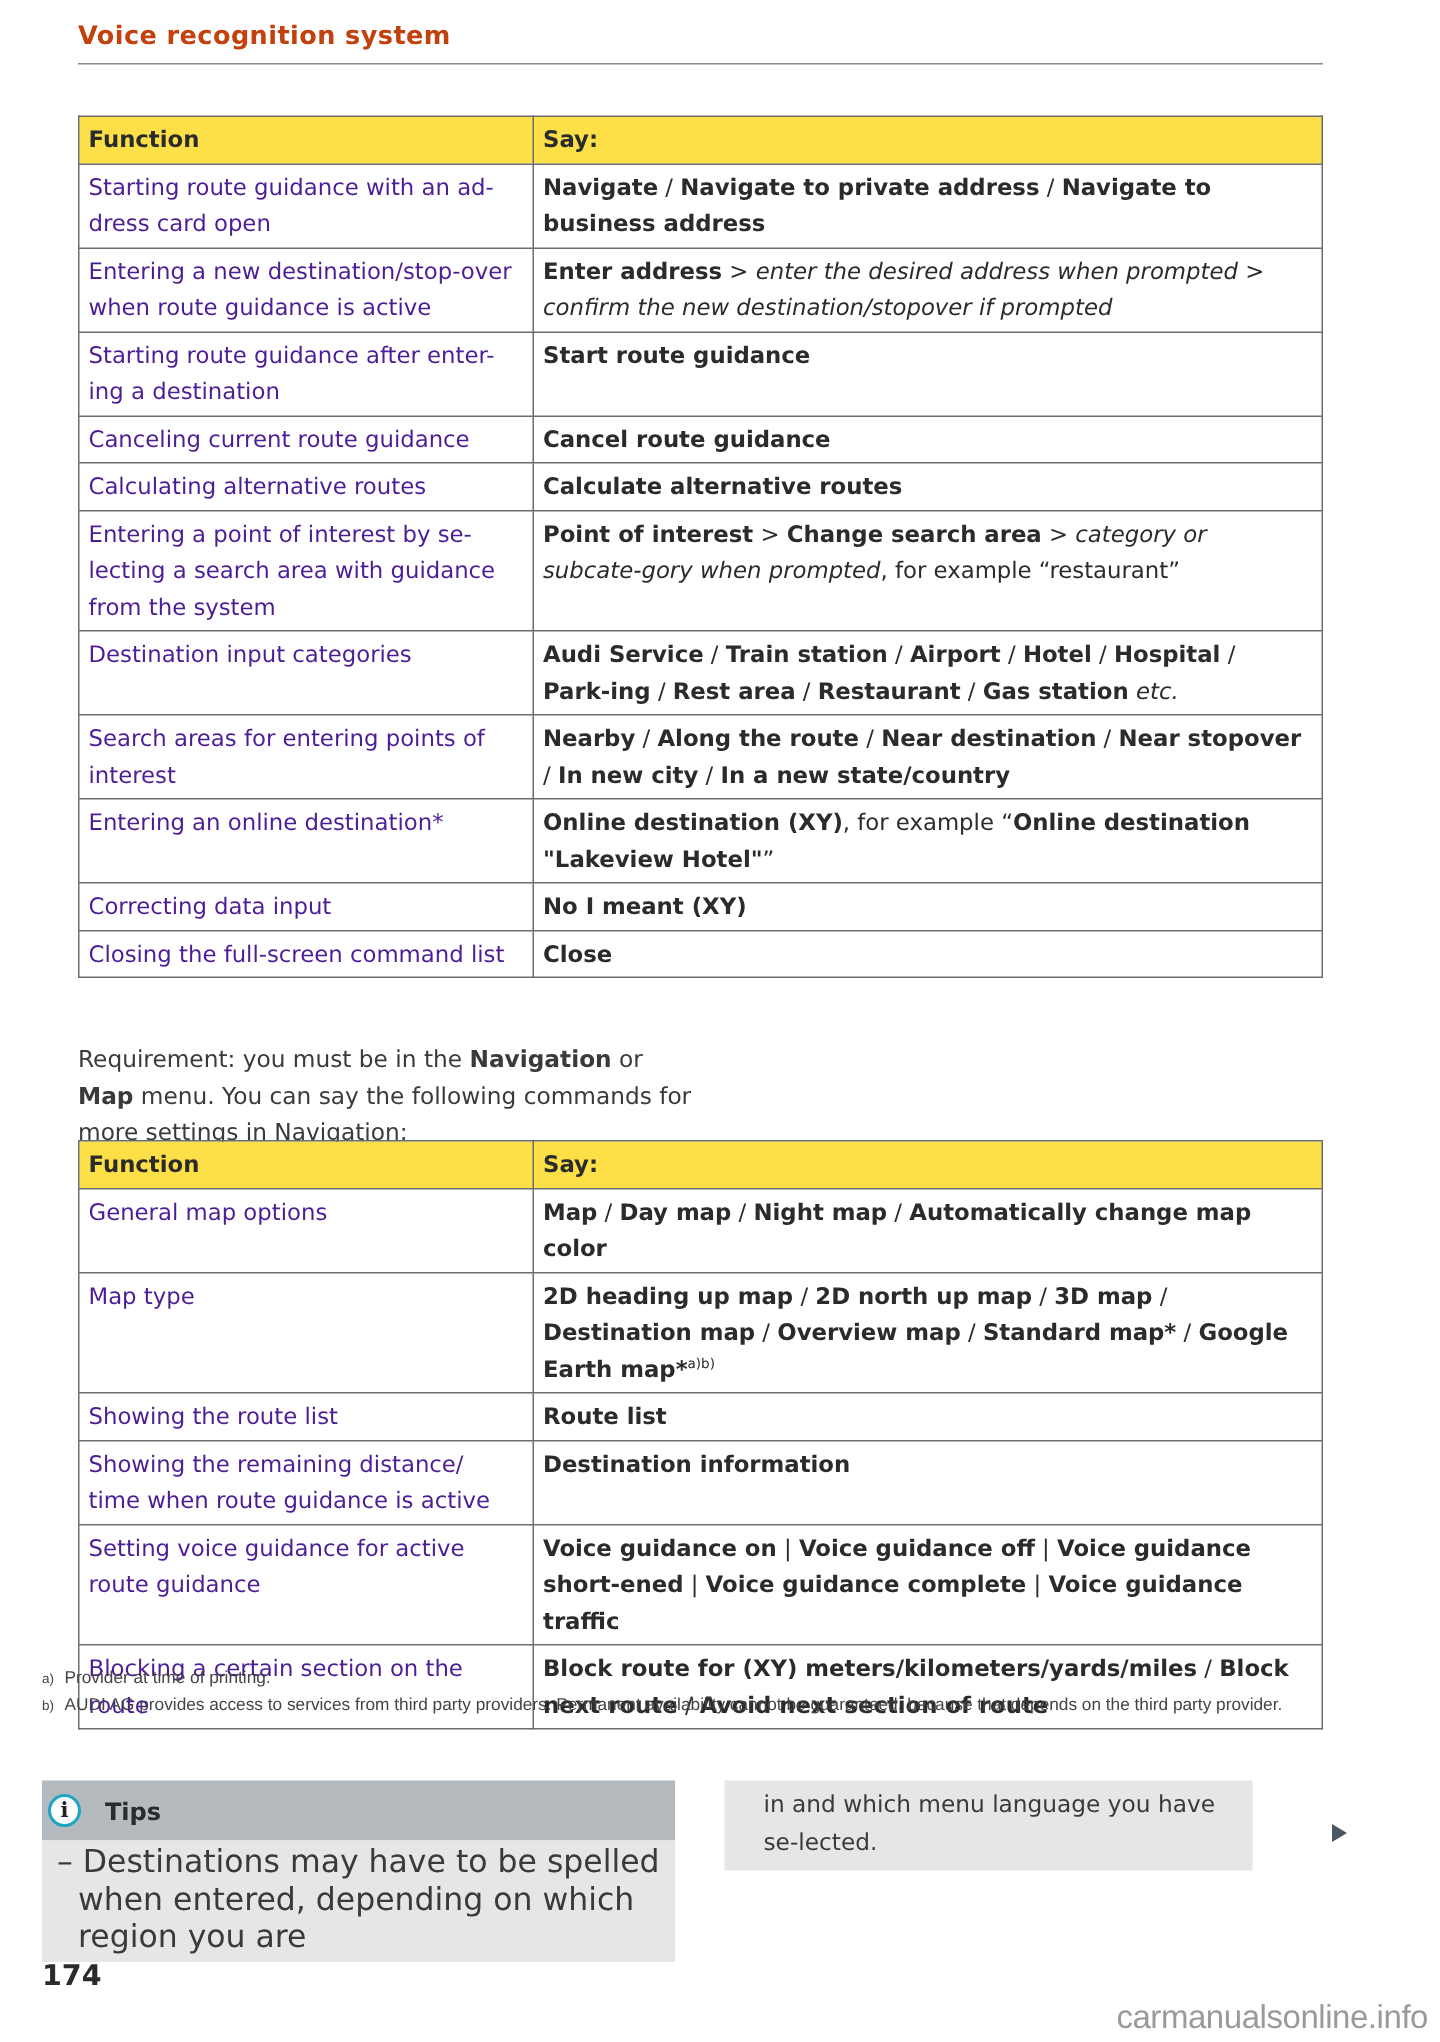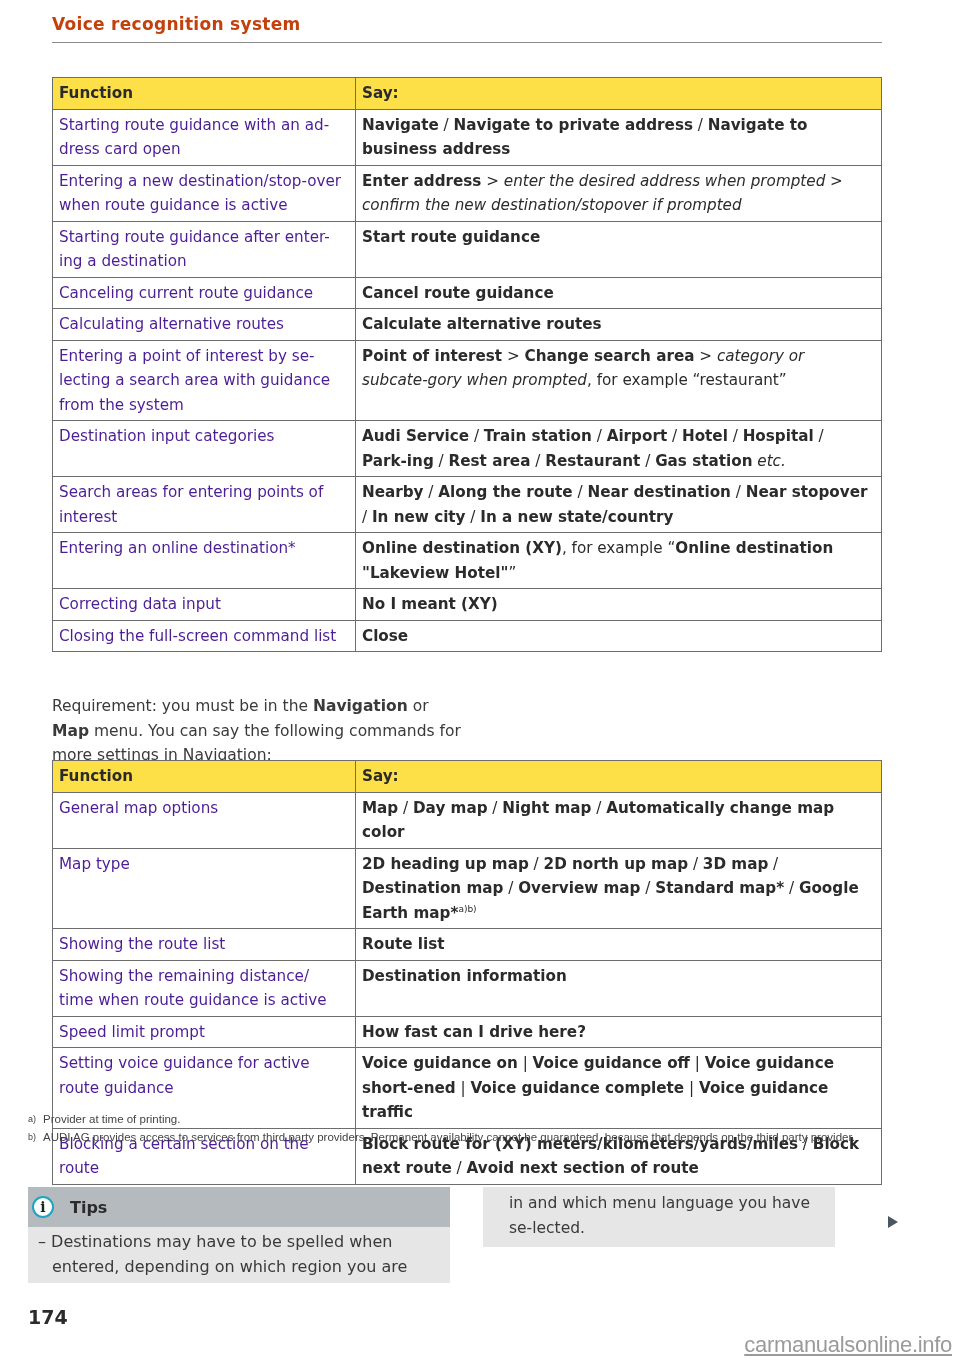--- a/index.html
+++ b/index.html
@@ -16,26 +16,26 @@
   .r { font-weight: normal; font-style: normal; }
   sup { font-size: 9px; vertical-align: super; line-height: 0; font-weight: normal; }
   .req { position: absolute; left: 52px; top: 674px; width: 410px; font-size: 15.5px; line-height: 24.5px; color: #3a3a3a; margin-top: 20px; }
   .footnotes { position: absolute; left: 28px; top: 1110px; width: 860px; font-family: "Liberation Sans", sans-serif; font-size: 11.5px; line-height: 18px; color: #444; }
   .fnrow { display: flex; }
   .fnmark { width: 15px; font-size: 9px; vertical-align: top; }
   .tips { position: absolute; left: 28px; top: 1187px; width: 422px; }
   .tips-head { background: #b4babe; height: 40px; display: flex; align-items: center; padding-left: 4px; }
   .info-icon { width: 22px; height: 22px; border-radius: 50%; border: 2.5px solid #1fa4c2; background: #ffffff; display: inline-flex; align-items: center; justify-content: center; font-family: "DejaVu Serif", serif; font-weight: bold; font-size: 14px; color: #222; box-sizing: border-box; }
   .tips-title { margin-left: 16px; font-weight: bold; font-size: 16px; color: #2b2b2b; }
-  .tips-body { background: #e6e6e6; padding: 2px 10px 4px 10px; font-size: 16px; line-height: 25px; color: #3a3a3a; }
+  .tips-body { background: #e6e6e6; padding: 2px 10px 4px 10px; font-size: 21px; line-height: 25px; color: #3a3a3a; }
   .tips-body .item { padding-left: 14px; text-indent: -14px; }
   .tips-cont { position: absolute; left: 483px; top: 1187px; width: 352px; background: #e6e6e6; padding: 4px 10px 6px 26px; box-sizing: border-box; font-size: 15.5px; line-height: 25px; color: #3a3a3a; }
   .next-arrow { position: absolute; left: 888px; top: 1216px; width: 0; height: 0; border-top: 6px solid transparent; border-bottom: 6px solid transparent; border-left: 10px solid #4a5660; }
   .page-num { position: absolute; left: 28px; top: 1306px; font-weight: bold; font-size: 19px; color: #2b2b2b; }
-  .watermark { position: absolute; right: 8px; top: 1332px; font-family: "Liberation Sans", sans-serif; font-size: 22px; color: #9a9a9a; letter-spacing: -0.3px; text-decoration: underline; }
+  .watermark { position: absolute; right: 8px; top: 1332px; font-family: "Liberation Sans", sans-serif; font-size: 22px; color: #9a9a9a; letter-spacing: -0.3px; }
 </style>
 </head>
 <body>
 
 <div class="heading">Voice recognition system</div>
 
 <table class="cmd" id="t1" style="top:77px;">
   <colgroup>
       <col class="c1">
       <col>
@@ -118,24 +118,20 @@
       </tr>
       <tr>
         <td class="fn">Showing the route list</td>
         <td class="say"><span class="b">Route list</span></td>
       </tr>
       <tr>
         <td class="fn">Showing the remaining distance/ time when route guidance is active</td>
         <td class="say"><span class="b">Destination information</span></td>
       </tr>
       <tr>
-        <td class="fn">Speed limit prompt</td>
-        <td class="say"><span class="b">How fast can I drive here?</span></td>
-      </tr>
-      <tr>
         <td class="fn">Setting voice guidance for active route guidance</td>
         <td class="say"><span class="b">Voice guidance on</span><span class="r"> | </span><span class="b">Voice guidance off</span><span class="r"> | </span><span class="b">Voice guidance short-ened</span><span class="r"> | </span><span class="b">Voice guidance complete</span><span class="r"> | </span><span class="b">Voice guidance traffic</span></td>
       </tr>
       <tr>
         <td class="fn">Blocking a certain section on the route</td>
         <td class="say"><span class="b">Block route for (XY) meters/kilometers/yards/miles</span><span class="r"> / </span><span class="b">Block next route</span><span class="r"> / </span><span class="b">Avoid next section of route</span></td>
       </tr>
     </tbody>
 </table>
 

